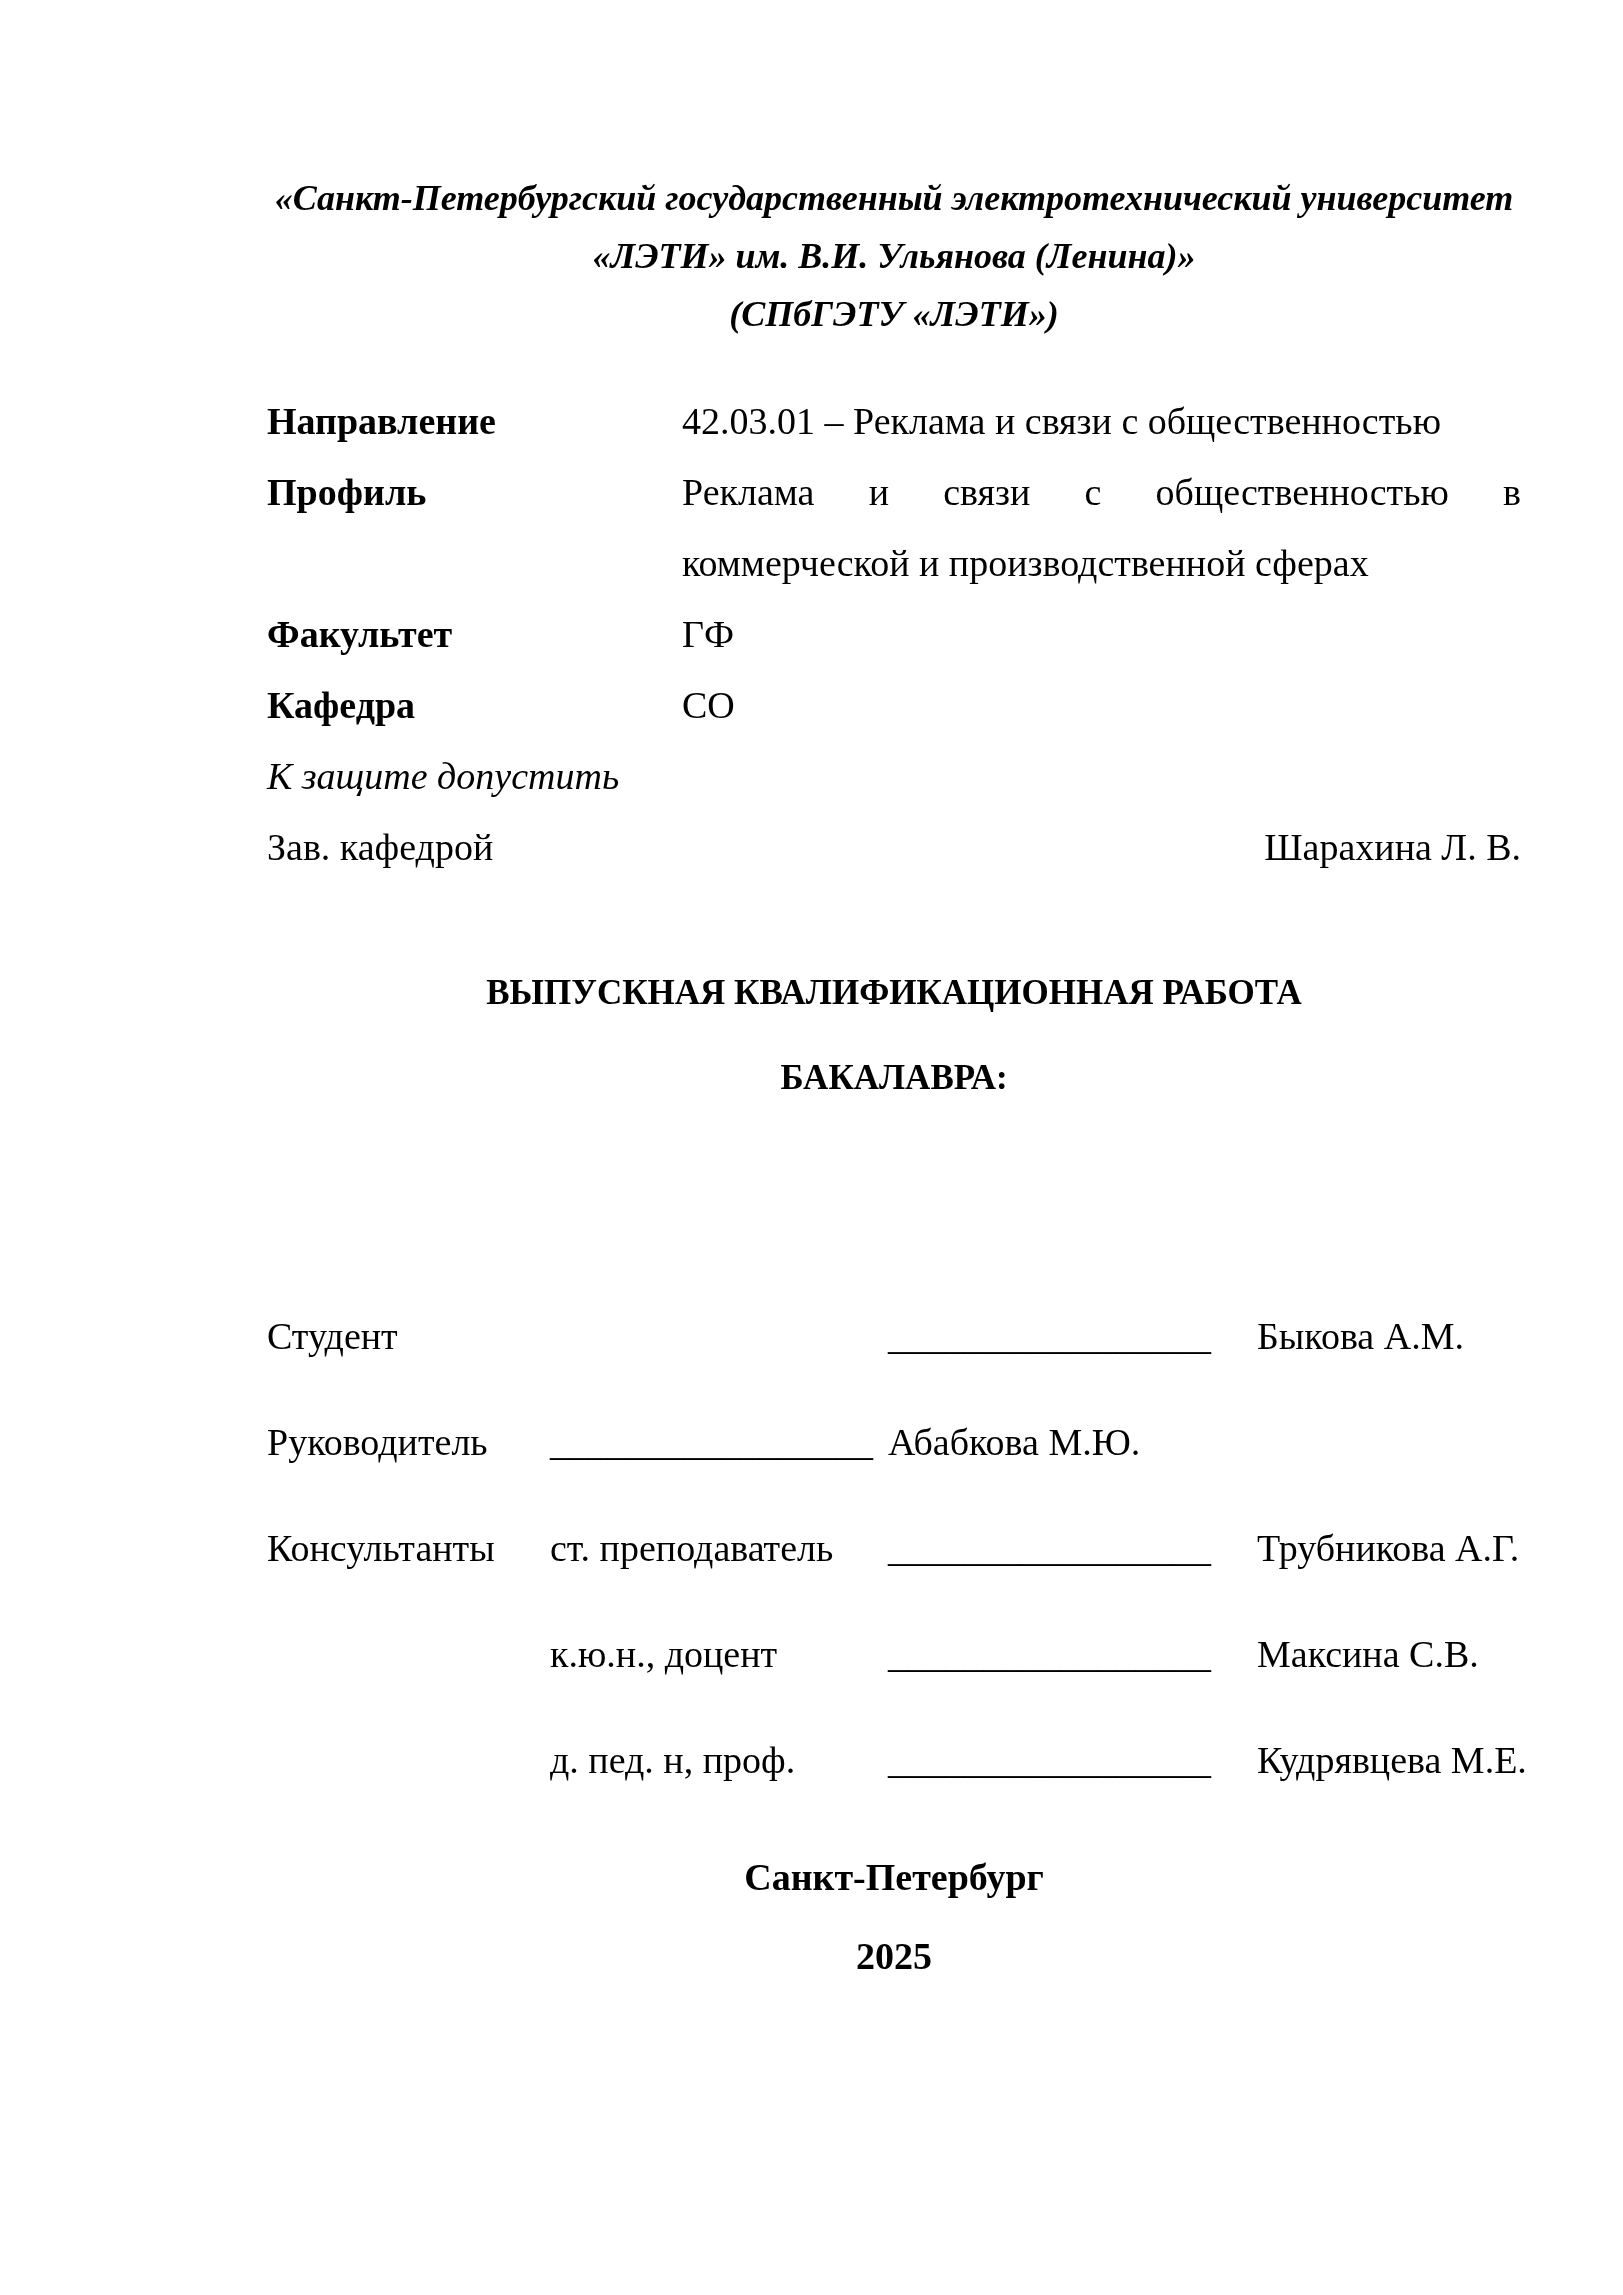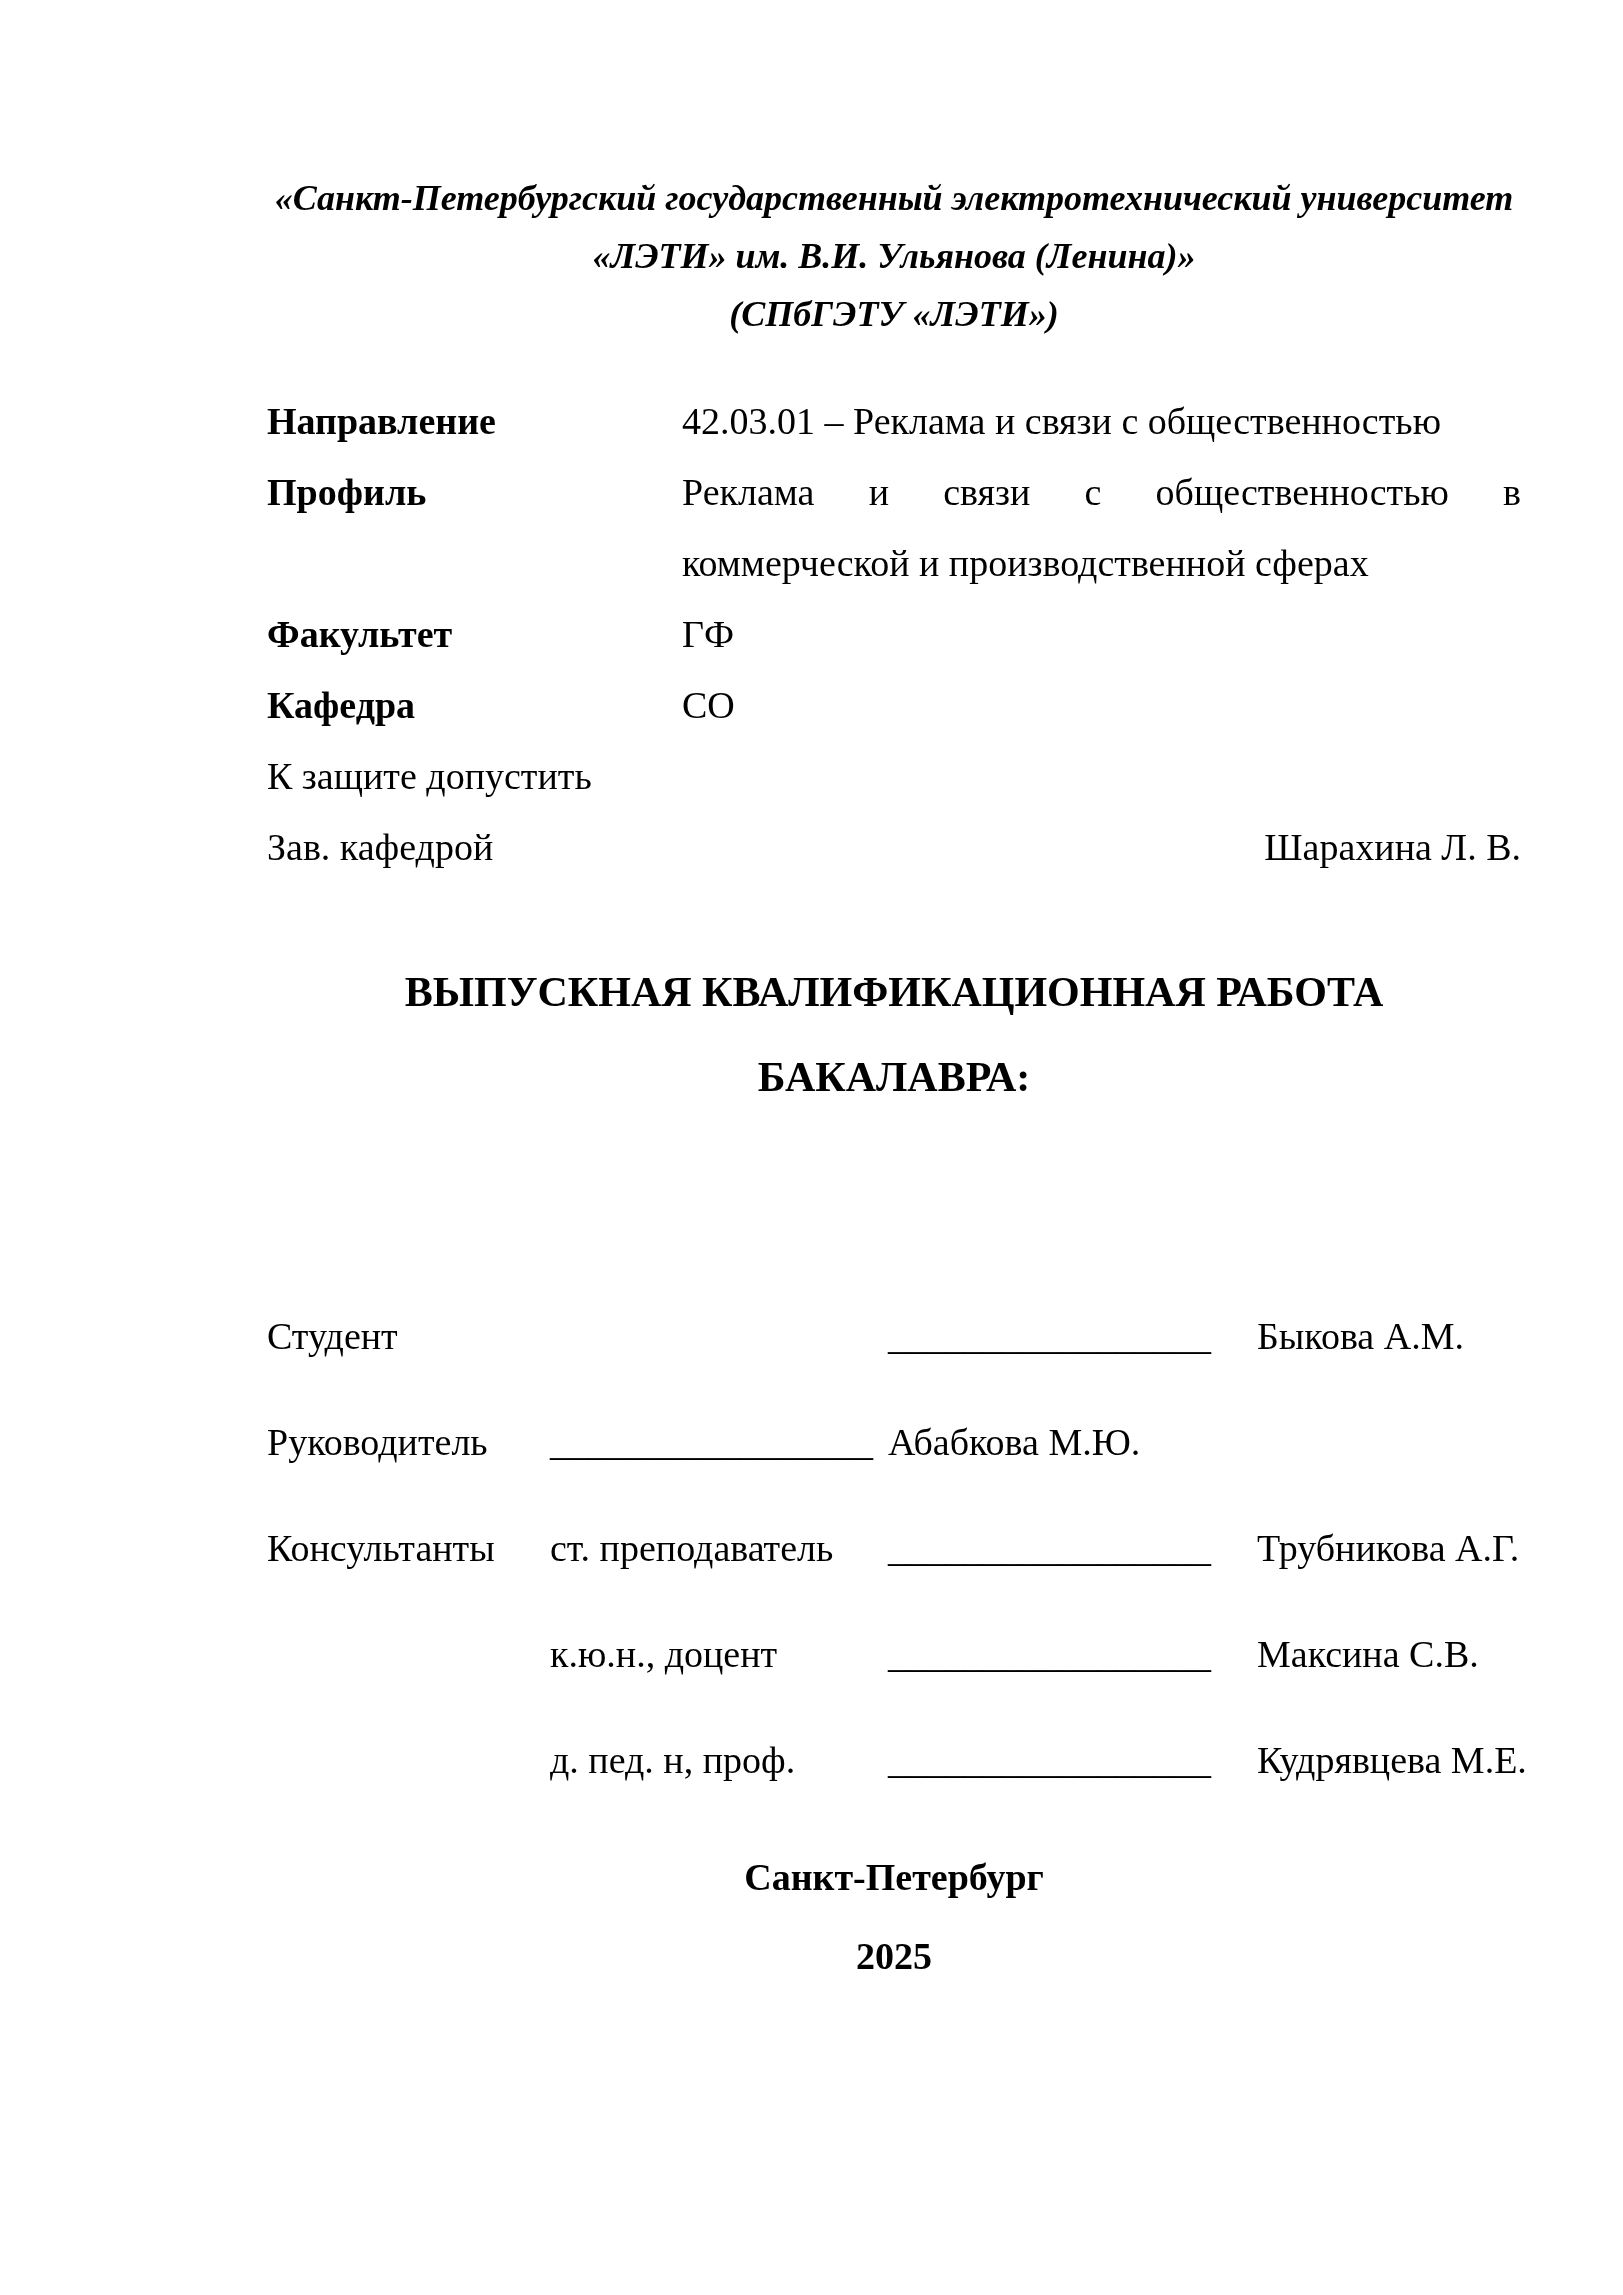--- a/index.html
+++ b/index.html
@@ -23,30 +23,30 @@
   .program {
     margin-top: 43px;
     line-height: 71px;
   }
   .prow {
     display: grid;
     grid-template-columns: 415px 1fr;
   }
   .plabel { font-weight: bold; }
   .pvalue.justify { text-align: justify; }
-  .admit { }
+  .admit { font-style: italic; }
   .head-row {
     display: flex;
     justify-content: space-between;
   }
   .title-block {
     margin-top: 67px;
     text-align: center;
     font-weight: bold;
-    font-size: 42px;
+    font-size: 35px;
     line-height: 85px;
   }
   .theme {
     max-width: 1193px;
     margin: 0 auto;
   }
   .signatures { margin-top: 188px; }
   .sig-row {
     display: grid;
     grid-template-columns: 283px 338px 369px 1fr;

